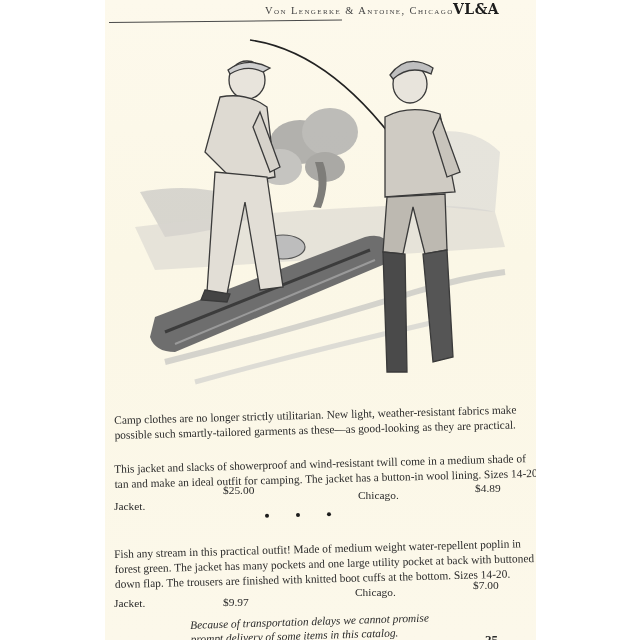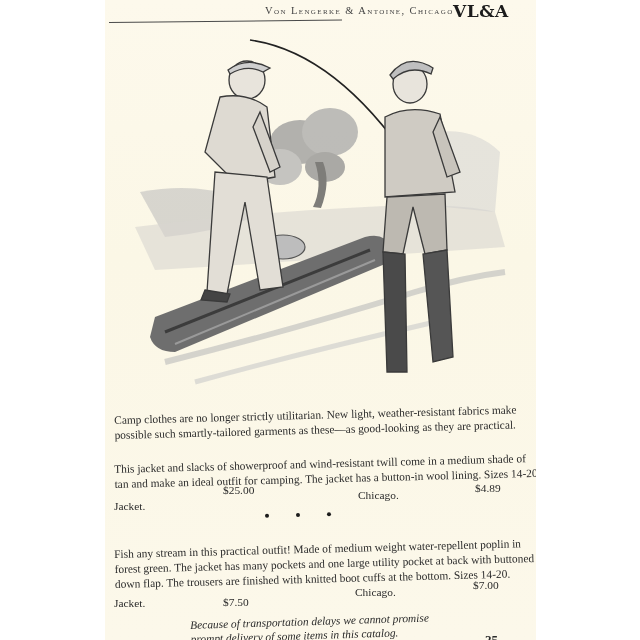--- a/index.html
+++ b/index.html
@@ -34,21 +34,21 @@
       font-size: 10.5px;
       letter-spacing: 1.4px;
       font-variant: small-caps;
       color: #444;
       white-space: nowrap;
     }
     .header-logo {
       position: absolute;
       left: 348px; top: 1px;
       font-family: "DejaVu Serif", serif;
-      font-size: 17px;
+      font-size: 14px;
       font-weight: bold;
       color: #1c1c1c;
       letter-spacing: 0.5px;
       white-space: nowrap;
     }
     .illustration {
       position: absolute;
       left: 30px; top: 32px;
       width: 380px; height: 365px;
     }
@@ -180,21 +180,21 @@
     <div class="dot"></div>
   </div>
 
   <div class="text-block p3">
     <div>Fish any stream in this practical outfit! Made of medium weight water-repellent poplin in</div>
     <div>forest green. The jacket has many pockets and one large utility pocket at back with buttoned</div>
     <div>down flap. The trousers are finished with knitted boot cuffs at the bottom. Sizes 14-20.</div>
   </div>
 
   <span class="price-label" style="left:9px; top:597px;">Jacket.</span>
-  <span class="price-value" style="left:118px; top:596px;">$7.50</span>
+  <span class="price-value" style="left:118px; top:596px;">$9.97</span>
   <span class="price-label" style="left:250px; top:586px;">Chicago.</span>
   <span class="price-value" style="left:368px; top:579px;text-align:center;">$7.00</span>
 
   <div class="notice">
     <div>Because of transportation delays we cannot promise</div>
     <div>prompt delivery of some items in this catalog.</div>
   </div>
 
   <div class="page-number">25</div>
 </div>

